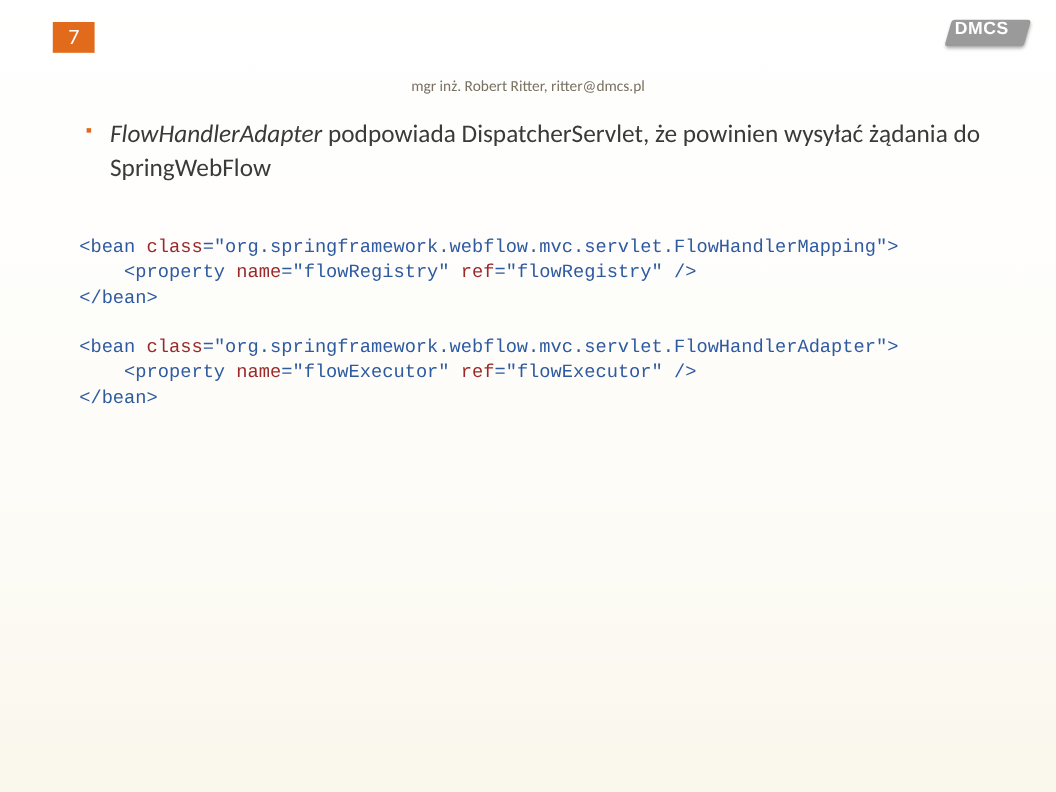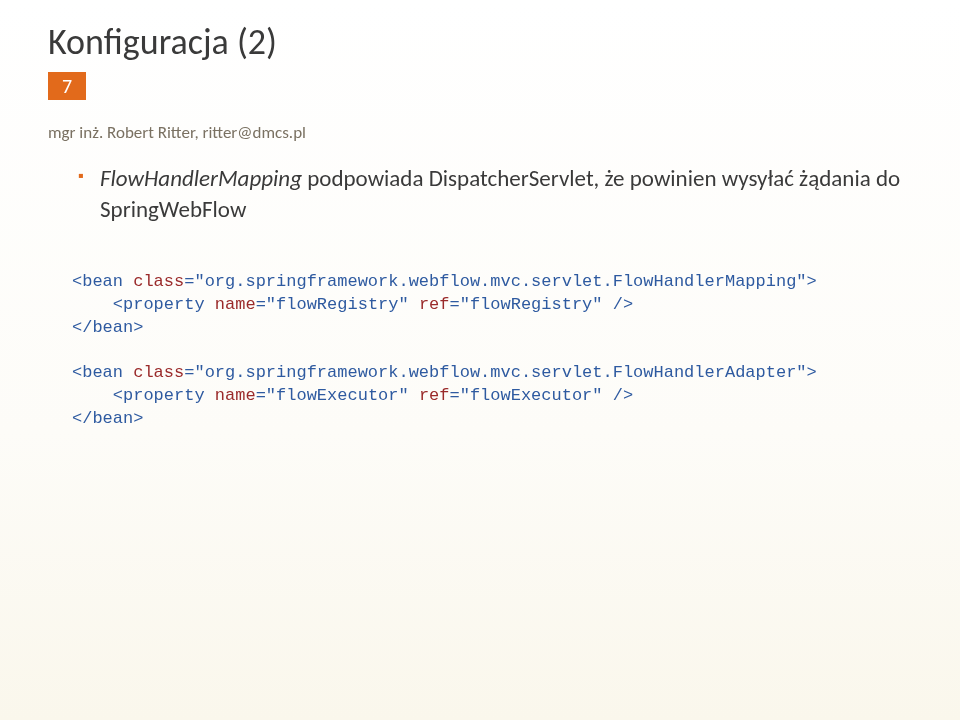--- a/index.html
+++ b/index.html
@@ -27,22 +27,22 @@
   .pagenum {
     display: inline-block;
     background: #e26a1b;
     color: #fff;
     font-size: 20px;
     padding: 2px 14px;
     margin-bottom: 22px;
   }
   .footer-line {
     color: #7a7162;
-    font-size: 17px;
-    text-align: left;
+    font-size: 14px;
+    text-align: center;
     margin-bottom: 20px;
   }
   .bullets {
     font-size: 23px;
     color: #3a3a3a;
     line-height: 1.35;
     padding-left: 30px;
   }
   .bullet {
     position: relative;
@@ -95,30 +95,33 @@
     color: #fff;
     font-family: Arial, sans-serif;
     letter-spacing: 0.5px;
   }
 </style>
 </head>
 <body>
 
 <div class="slide">
 
+  <div class="logo">
+    <div class="logo-banner"></div>
+    <div class="logo-text">DMCS</div>
+  </div>
 
-  <h1 class="title">Konfiguracja (2)</h1>
 
   <span class="pagenum">7</span>
 
   <div class="footer-line">mgr inż. Robert Ritter, ritter@dmcs.pl</div>
 
   <div class="bullets">
     <div class="bullet">
-      <span class="em">FlowHandlerMapping</span><span> podpowiada DispatcherServlet, że powinien wysyłać żądania do SpringWebFlow</span>
+      <span class="em">FlowHandlerAdapter</span><span> podpowiada DispatcherServlet, że powinien wysyłać żądania do SpringWebFlow</span>
     </div>
   </div>
 
   <div class="code-block"><span class="tag">&lt;bean </span><span class="attr-name">class</span><span class="tag">=</span><span class="attr-val">"org.springframework.webflow.mvc.servlet.FlowHandlerMapping"</span><span class="tag">&gt;</span>
 <span>    </span><span class="tag">&lt;property </span><span class="attr-name">name</span><span class="tag">=</span><span class="attr-val">"flowRegistry"</span> <span class="attr-name">ref</span><span class="tag">=</span><span class="attr-val">"flowRegistry"</span><span class="tag"> /&gt;</span>
 <span class="tag">&lt;/bean&gt;</span><div class="code-gap"></div><span class="tag">&lt;bean </span><span class="attr-name">class</span><span class="tag">=</span><span class="attr-val">"org.springframework.webflow.mvc.servlet.FlowHandlerAdapter"</span><span class="tag">&gt;</span>
 <span>    </span><span class="tag">&lt;property </span><span class="attr-name">name</span><span class="tag">=</span><span class="attr-val">"flowExecutor"</span> <span class="attr-name">ref</span><span class="tag">=</span><span class="attr-val">"flowExecutor"</span><span class="tag"> /&gt;</span>
 <span class="tag">&lt;/bean&gt;</span></div>
 
 </div>

